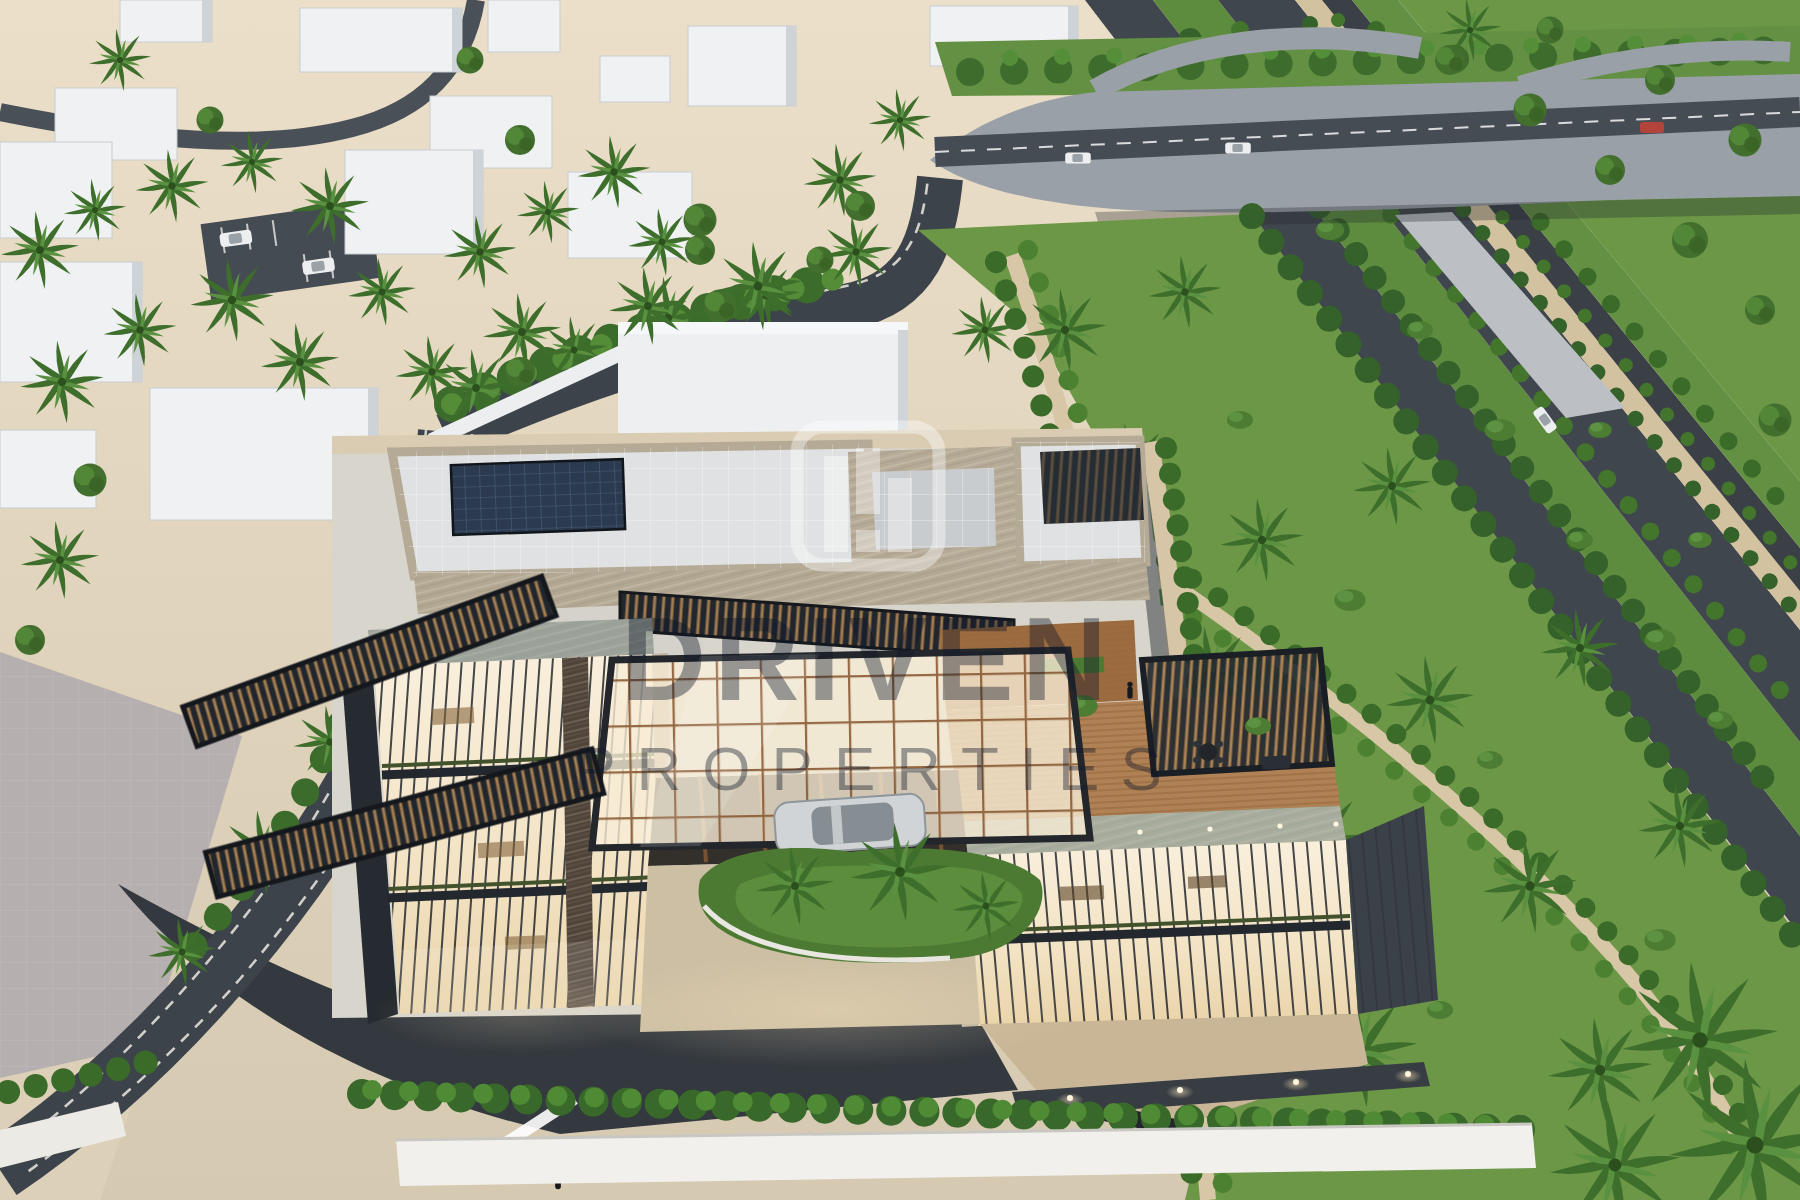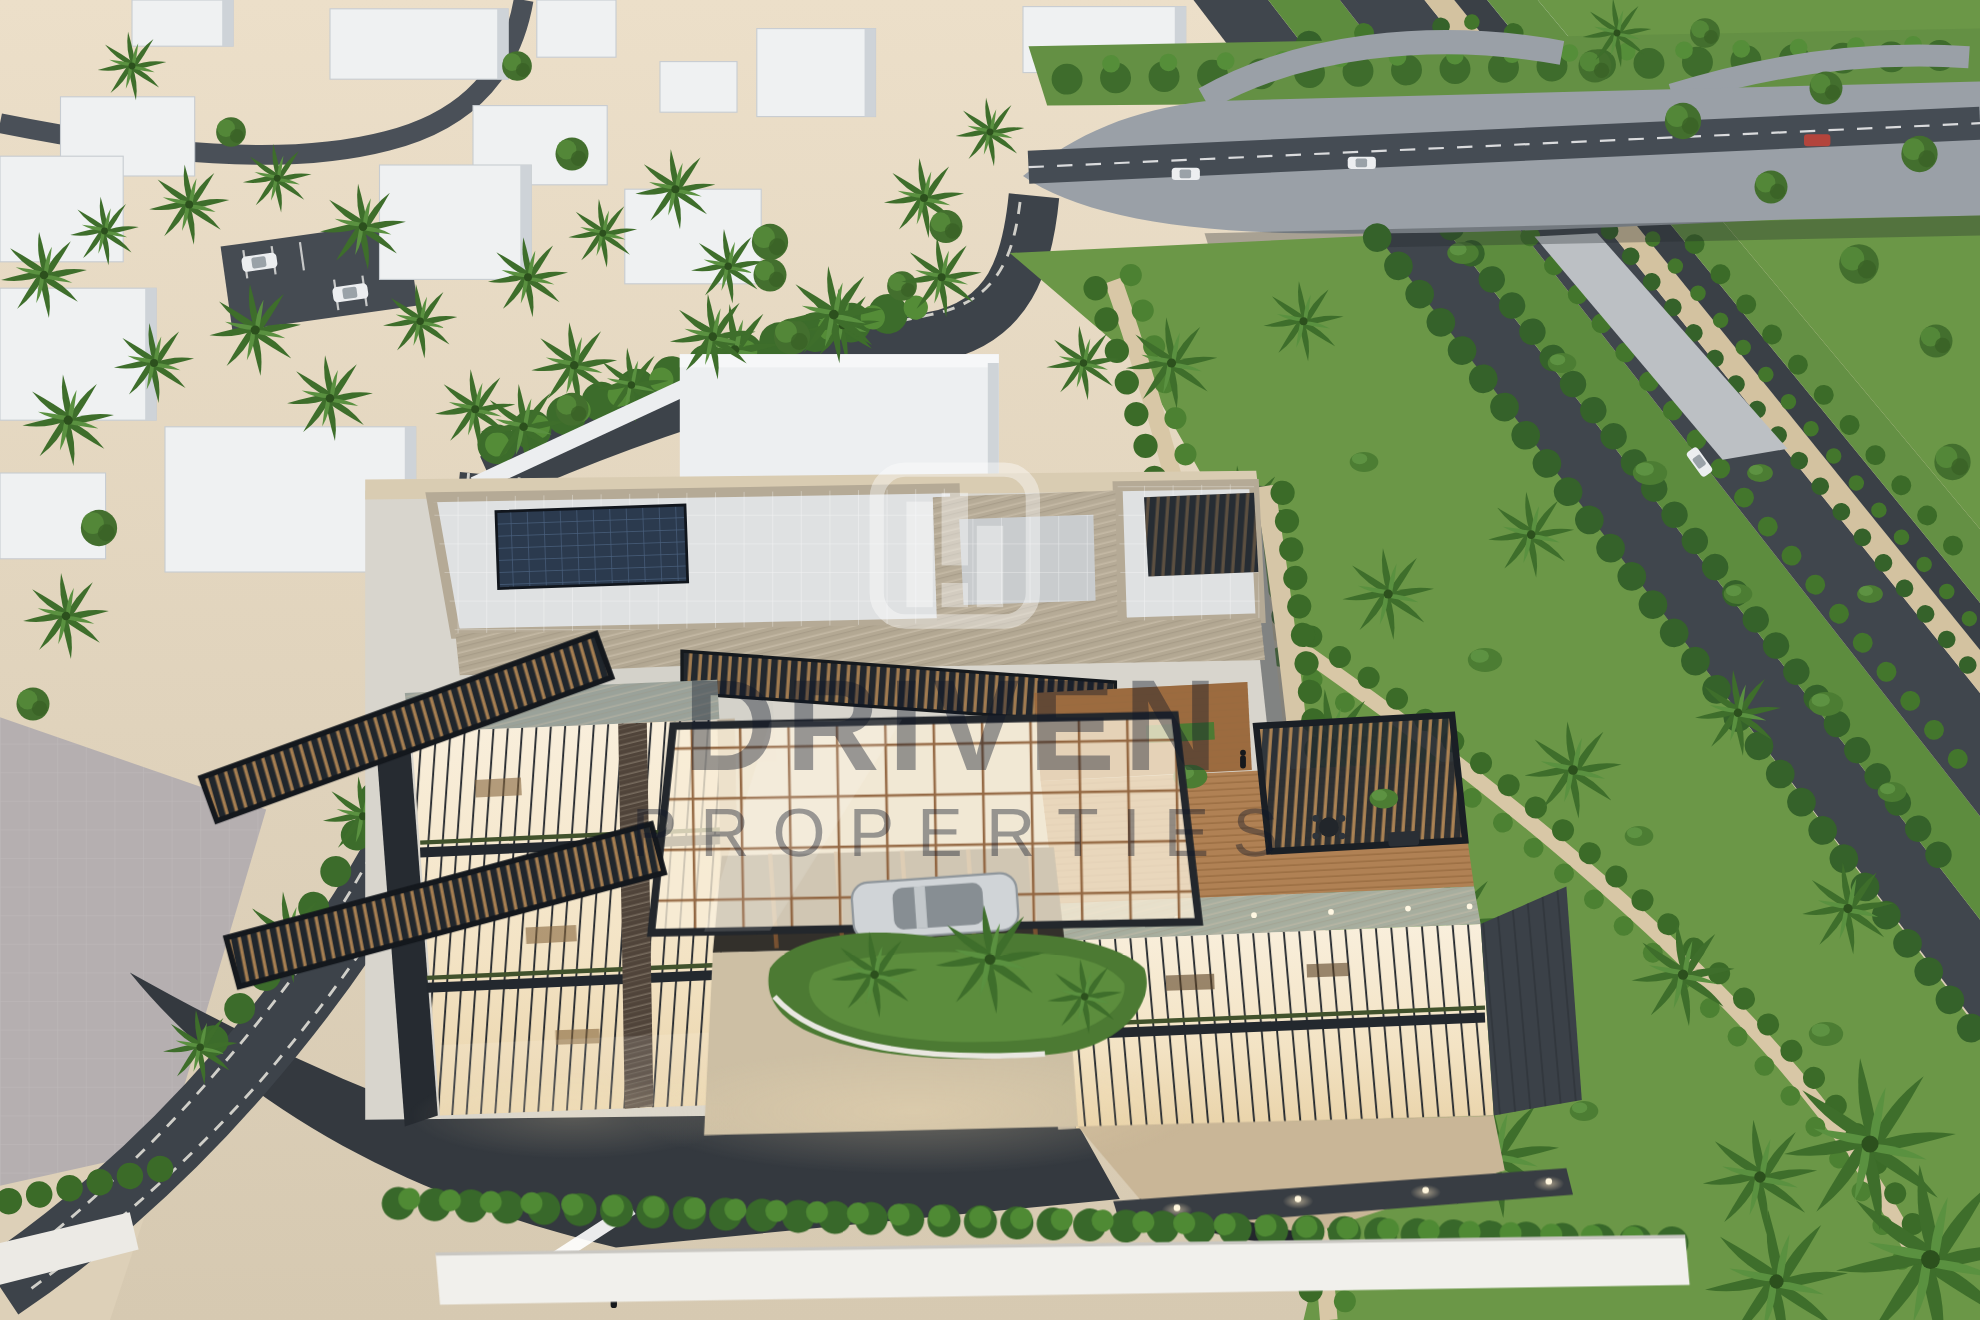--- a/index.html
+++ b/index.html
@@ -3,21 +3,21 @@
 <meta charset="utf-8">
 <style>
   html,body{margin:0;padding:0;background:#e3d7c1;}
   .stage{position:relative;width:1800px;height:1200px;overflow:hidden;font-family:"Liberation Sans",sans-serif;}
   .stage svg.scene{position:absolute;left:0;top:0;}
   .hedge{fill:none;stroke-linecap:round;}
   .edge{fill:none;stroke:#eae7df;stroke-width:2.6;stroke-dasharray:11 9;opacity:.85;}
   .watermark{position:absolute;left:538px;top:420px;width:660px;text-align:center;color:#0f172a;opacity:.40;pointer-events:none;}
   .watermark .wm-logo{display:inline-block;}
   .wm-title{font-size:118px;font-weight:700;letter-spacing:8px;line-height:1;margin-top:24px;white-space:nowrap;}
-  .wm-sub{font-size:62px;font-weight:400;letter-spacing:21px;padding-left:21px;line-height:1;margin-top:8px;white-space:nowrap;}
+  .wm-sub{font-size:62px;font-weight:400;letter-spacing:21px;padding-left:21px;line-height:1;margin-top:20px;white-space:nowrap;}
 </style>
 </head>
 <body>
 
 <div class="stage">
 <svg class="scene" width="1800" height="1200" viewBox="0 0 1800 1200">
   <defs>
     <linearGradient id="gSand" x1="0" y1="0" x2="0" y2="1">
       <stop offset="0" stop-color="#ecdfc9"></stop>
           <stop offset=".55" stop-color="#e0d3bc"></stop>

